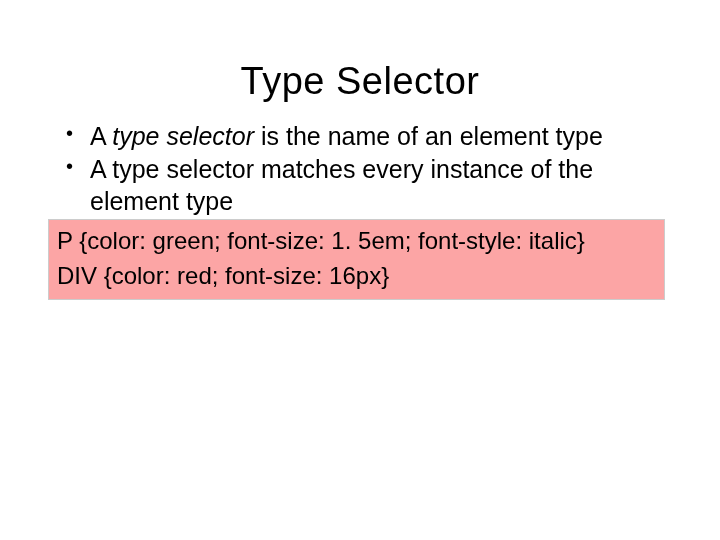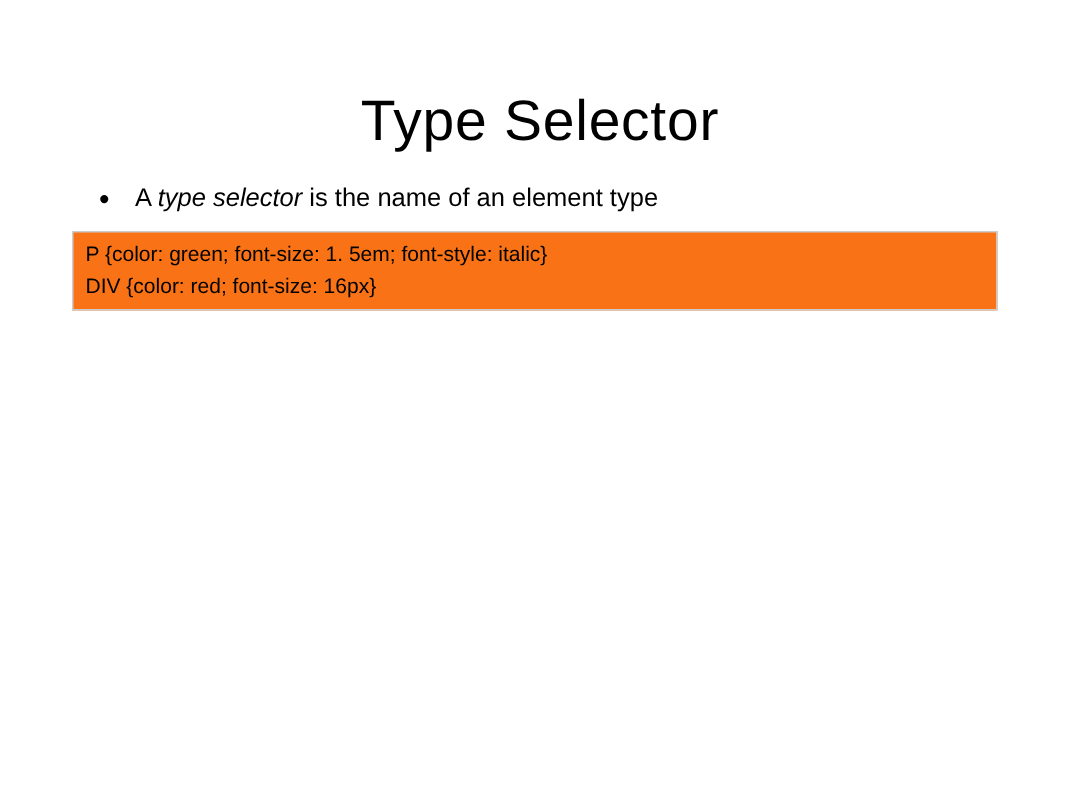--- a/index.html
+++ b/index.html
@@ -23,59 +23,62 @@
     font-size: 38px;
     font-weight: normal;
     margin-top: 60px;
     margin-bottom: 18px;
     letter-spacing: 0.5px;
   }
   .bullets {
     margin: 11px 55px 0 60px;
     padding: 0;
     list-style: none;
-    font-size: 17px;
+    font-size: 25px;
     line-height: 1.25;
   }
   .bullets > li {
     position: relative;
     padding-left: 30px;
     margin-bottom: 2px;
   }
   .bullets > li::before {
     content: "•";
     position: absolute;
     left: 6px;
     top: 0;
     font-size: 20px;
   }
   .italic {
     font-style: italic;
   }
   .codebox {
-    background: #f97316;
-    margin: 12px 55px 4px 48px;
+    background: #fca5a5;
+    margin: 2px 55px 4px 48px;
     padding: 4px 8px 6px 8px;
-    font-size: 14px;
+    font-size: 24px;
     line-height: 1.45;
     border: 1px solid #ccc;
     box-sizing: border-box;
   }
 </style>
 </head>
 <body>
 
 <div class="slide">
 
   <div class="title">Type Selector</div>
 
   <ul class="bullets">
     <li>
       <span>A </span><span class="italic">type selector </span><span> is the name of an element type</span>
     </li>
+    <li>
+      <span>A type selector matches every instance of the element type</span><span class="italic"></span><span></span>
+    </li>
   </ul>
 
   <div class="codebox">
     <div>P {color: green; font-size: 1. 5em; font-style: italic}</div>
     <div>DIV {color: red; font-size: 16px}</div>
   </div>
 
 
 </div>
 

